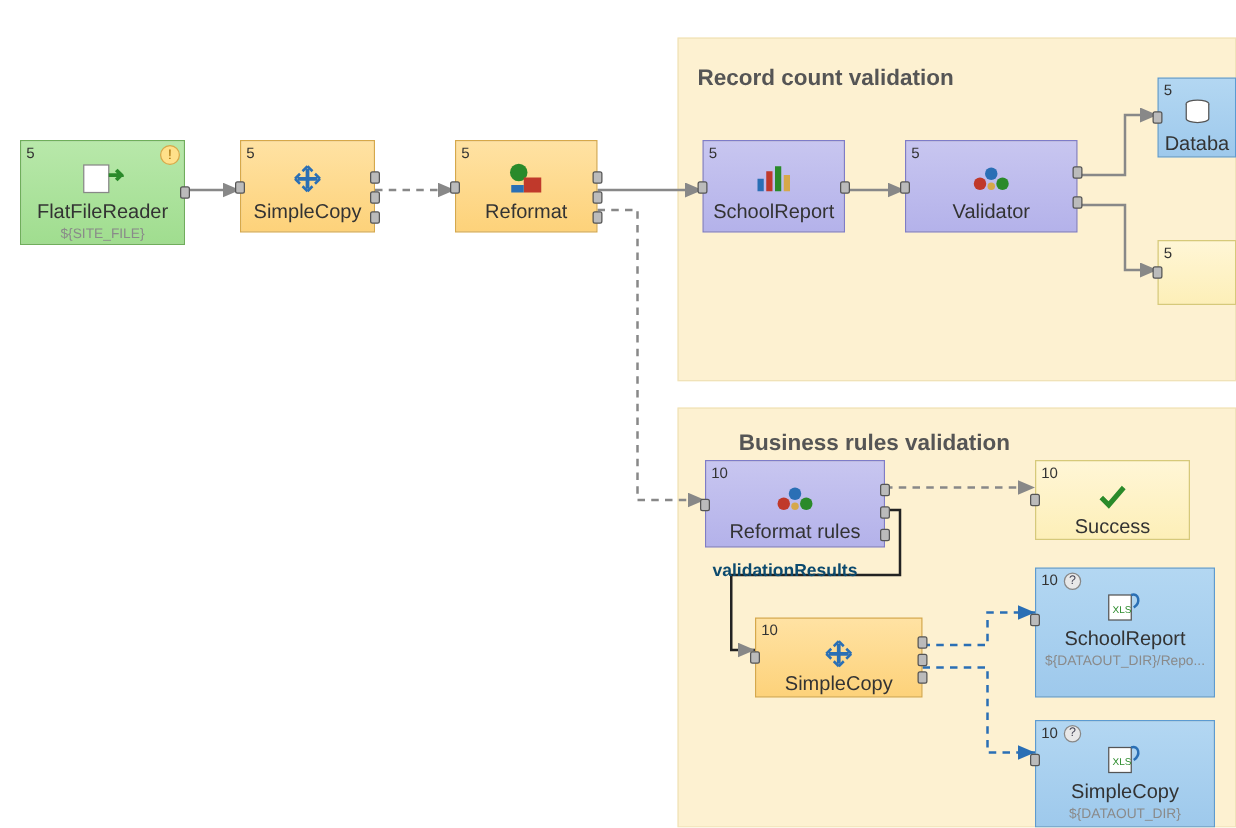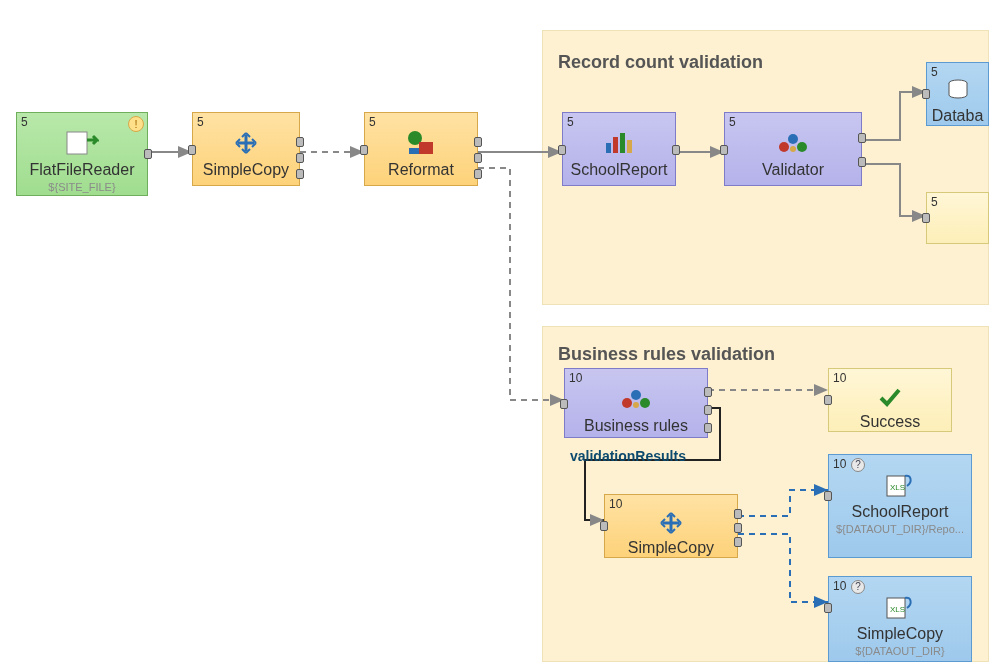--- a/index.html
+++ b/index.html
@@ -120,21 +120,21 @@
     background: transparent;
   }
 </style>
 </head>
 <body>
 
 <div class="group-box" style="left:542px; top:30px; width:447px; height:275px;"></div>
 <div class="group-title" style="left:558px; top:52px;">Record count validation</div>
 
 <div class="group-box" style="left:542px; top:326px; width:447px; height:336px;"></div>
-<div class="group-title" style="left:558px; top:344px;">Business rules validation</div>
+<div class="group-title" style="left:591px; top:344px;">Business rules validation</div>
 
 <svg class="conn">
   <defs>
     <marker id="arrow" markerWidth="8" markerHeight="8" refX="7" refY="3" orient="auto">
       <path d="M0,0 L7,3 L0,6 Z" fill="#888"></path>
     </marker>
     <marker id="arrowblue" markerWidth="8" markerHeight="8" refX="7" refY="3" orient="auto">
       <path d="M0,0 L7,3 L0,6 Z" fill="#2a6fb5"></path>
     </marker>
   </defs>
@@ -258,21 +258,21 @@
 <div class="node purple" style="left:564px; top:368px; width:144px; height:70px;">
   <span class="num">10</span>
   <div class="icon-slot">
     <svg width="34" height="24">
         <circle cx="8" cy="16" r="5" fill="#c0392b"></circle>
         <circle cx="17" cy="8" r="5" fill="#2a6fb5"></circle>
         <circle cx="26" cy="16" r="5" fill="#2a8a2a"></circle>
         <circle cx="17" cy="18" r="3" fill="#d6a84a"></circle>
       </svg>
   </div>
-  <div class="label">Business rules</div>
+  <div class="label">Reformat rules</div>
   <div class="port left" style="top:30px;"></div>
   <div class="port right" style="top:18px;"></div>
   <div class="port right" style="top:36px;"></div>
   <div class="port right" style="top:54px;"></div>
 </div>
 
 <div class="node paleyellow" style="left:828px; top:368px; width:124px; height:64px;">
   <span class="num">10</span>
   <div class="icon-slot">
     <svg width="26" height="22">

